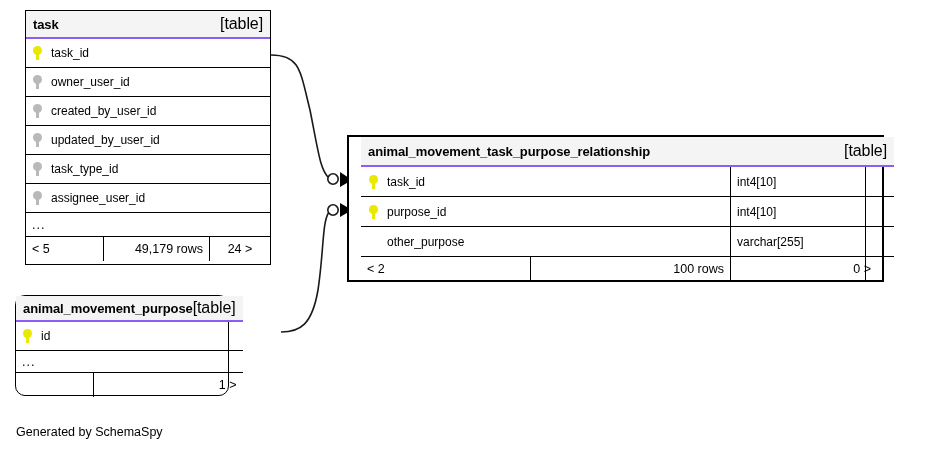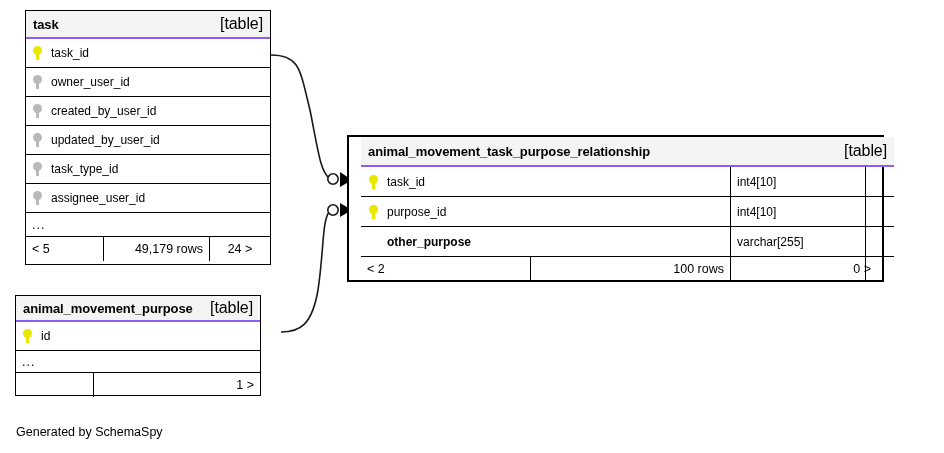--- a/index.html
+++ b/index.html
@@ -254,21 +254,21 @@
         <div class="c-name" style="width:370px;">
           <span class="keyicon pk"></span>
           <span class="kname">purpose_id</span>
         </div>
         <div class="c-type" style="width:146px;">
           <span>int4[10]</span>
         </div>
       </div>
 
       <div class="row two">
-        <div class="c-name" style="width:370px;font-weight:bold;">
+        <div class="c-name" style="width:370px;">
           <span class="keyicon none"></span>
           <span class="kname">other_purpose</span>
         </div>
         <div class="c-type" style="width:146px;">
           <span>varchar[255]</span>
         </div>
       </div>
 
       <div class="foot">
         <div class="f-left" style="width:170px;">
@@ -278,21 +278,21 @@
           <span>100 rows</span>
         </div>
         <div class="f-right" style="width:146px;">
           <span>0 &gt;</span>
         </div>
       </div>
     </div>
     <div class="sidecol" style="left:516px; top:30px;"></div>
   </div>
 
-  <div class="entity thin" style="left:15px; top:295px; width:246px; height:101px;">
+  <div class="entity thin" style="left:15px; top:295px; width:214px; height:101px;border-radius:10px;">
     <div class="ent-grid" style="grid-template-rows: 26px 29px 22px 24px;">
       <div class="hdr">
         <span>animal_movement_purpose</span>
         <span class="tbl-tag">[table]</span>
       </div>
 
       <div class="row">
         <span class="keyicon pk"></span>
         <span class="kname">id</span>
       </div>

